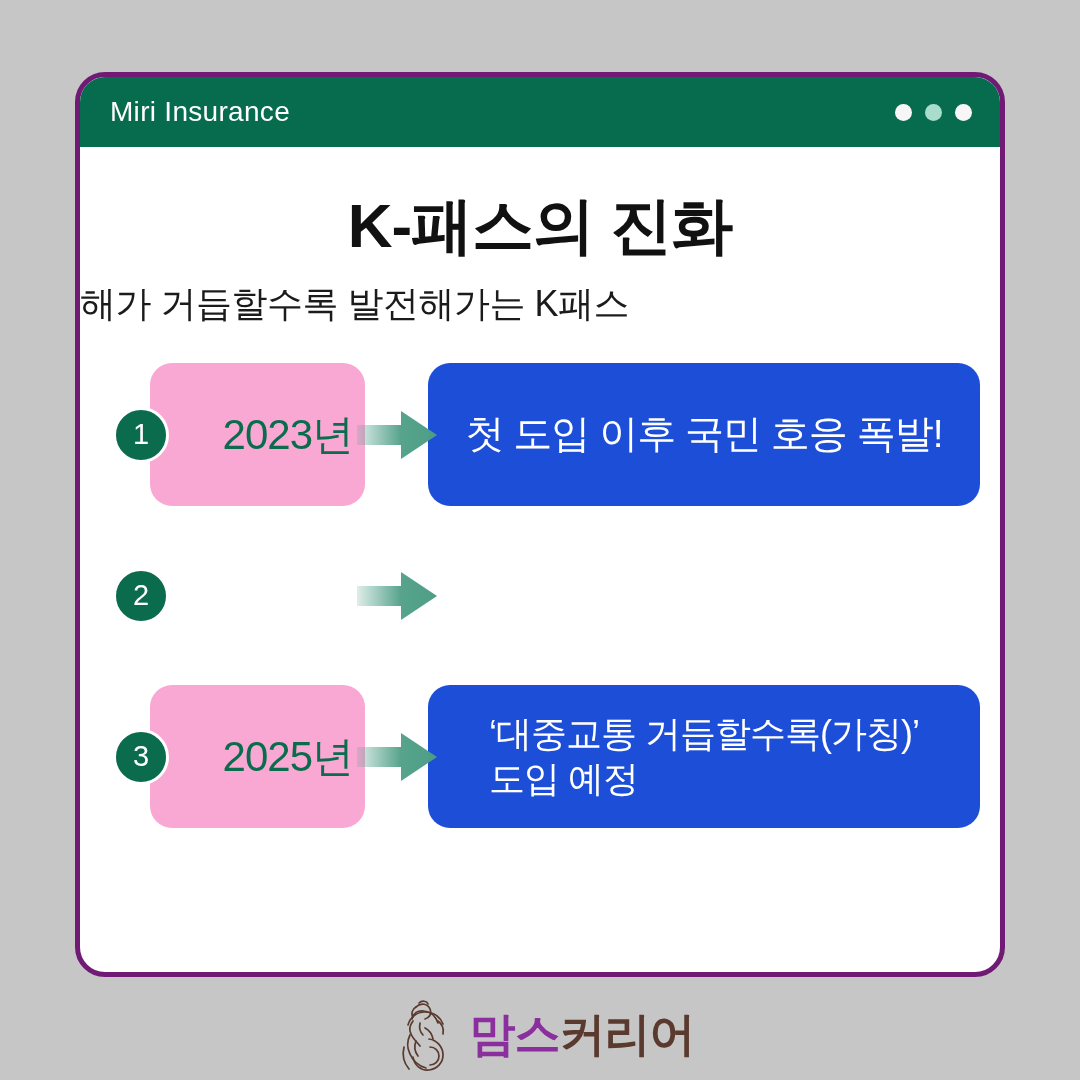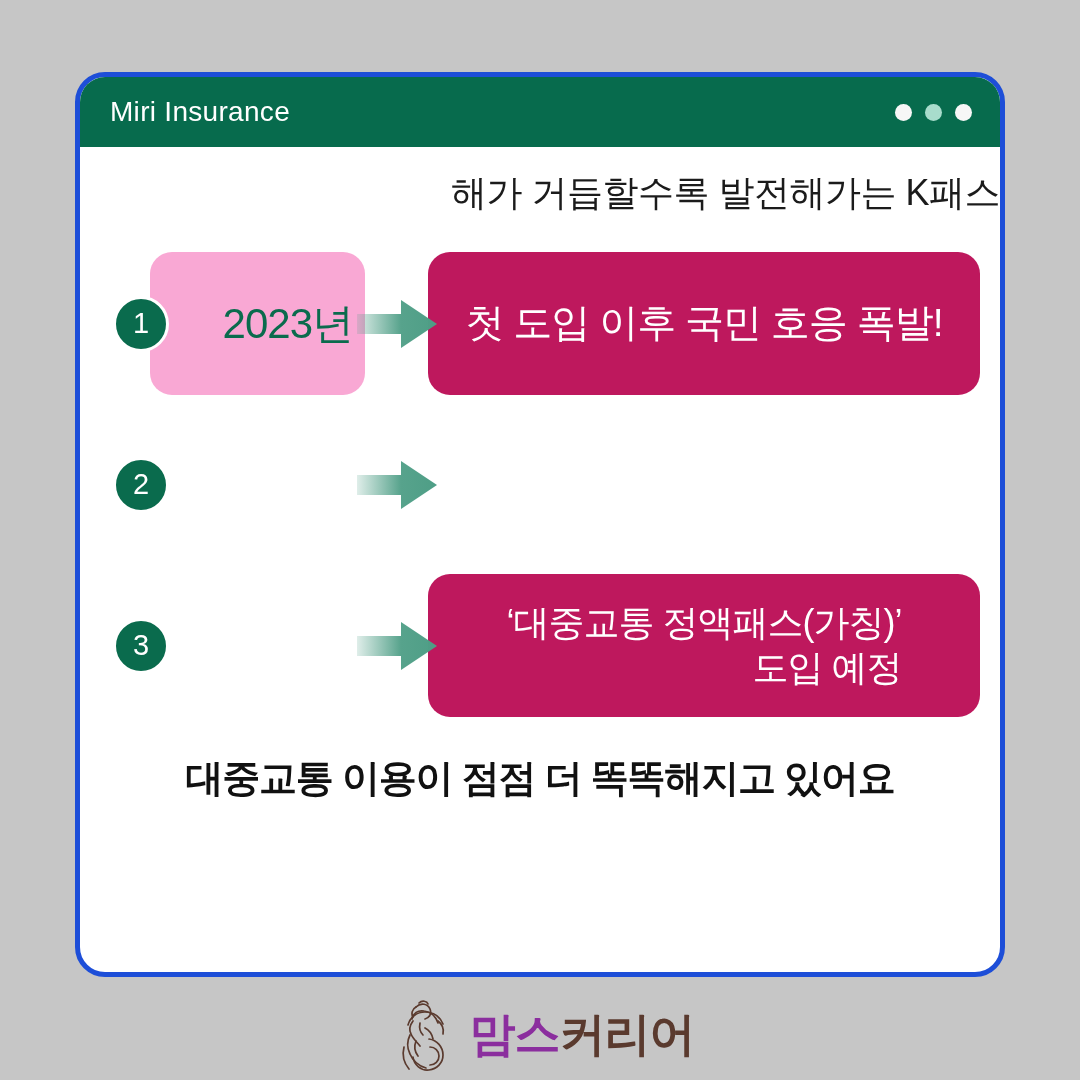--- a/index.html
+++ b/index.html
@@ -17,21 +17,21 @@
   }
 
   
   #card {
     position: absolute;
     left: 75px;
     top: 72px;
     width: 930px;
     height: 905px;
     box-sizing: border-box;
-    border: 5px solid #1d4ed8;
+    border: 5px solid #701a75;
     border-radius: 30px;
     background: #ffffff;
     overflow: hidden;
   }
 
   
   #titlebar {
     position: relative;
     height: 70px;
     background: #076B4D;
@@ -71,21 +71,21 @@
   #headline {
     text-align: center;
     font-size: 62px;
     font-weight: 800;
     color: #111111;
     margin-top: 46px;
     line-height: 1.05;
     letter-spacing: -1px;
   }
   #subheadline {
-    text-align: right;
+    text-align: left;
     font-size: 36px;
     font-weight: 400;
     color: #1b1b1b;
     margin-top: 22px;
     letter-spacing: -0.5px;
   }
 
   
   #timeline {
     margin-top: 34px;
@@ -150,26 +150,26 @@
     height: 52px;
     z-index: 2;
   }
 
   .detail-box {
     position: absolute;
     left: 348px;
     top: 0;
     width: 552px;
     height: 143px;
-    background: #be185d;
+    background: #1d4ed8;
     border-radius: 22px;
     display: flex;
     align-items: center;
     justify-content: center;
-    text-align: right;
+    text-align: left;
     box-sizing: border-box;
     padding: 0 16px;
   }
   .detail-text {
     color: #ffffff;
     font-size: 39px;
     font-weight: 400;
     line-height: 1.24;
     letter-spacing: -1px;
     white-space: pre-line;
@@ -217,20 +217,21 @@
     <span id="brand-title">Miri Insurance</span>
     <span id="window-dots">
       <span class="dot white"></span>
       <span class="dot mint"></span>
       <span class="dot white"></span>
     </span>
   </div>
 
   <div id="card-body">
 
+    <div id="headline">K-패스의 진화</div>
     <div id="subheadline">해가 거듭할수록 발전해가는 K패스</div>
 
     <div id="timeline">
         <div class="tl-row">
           <div class="year-chip">
             <span class="year-label">2023년</span>
           </div>
           <svg class="arrow" viewBox="0 0 80 52">
             <defs>
               <linearGradient id="ag0" x1="0" y1="0" x2="1" y2="0">
@@ -253,39 +254,41 @@
                 <stop offset="0%" stop-color="#4e9e86" stop-opacity="0.18"></stop>
                 <stop offset="55%" stop-color="#4e9e86" stop-opacity="0.95"></stop>
                 <stop offset="100%" stop-color="#4e9e86" stop-opacity="1"></stop>
               </linearGradient>
             </defs>
             <polygon points="0,16 44,16 44,2 80,26 44,50 44,36 0,36" fill="url(#ag1)"></polygon>
           </svg>
           <div class="num-badge">2</div>
         </div>
         <div class="tl-row">
+          <div class="year-chip">
+            <span class="year-label">2025년</span>
+          </div>
           <svg class="arrow" viewBox="0 0 80 52">
             <defs>
               <linearGradient id="ag2" x1="0" y1="0" x2="1" y2="0">
                 <stop offset="0%" stop-color="#4e9e86" stop-opacity="0.18"></stop>
                 <stop offset="55%" stop-color="#4e9e86" stop-opacity="0.95"></stop>
                 <stop offset="100%" stop-color="#4e9e86" stop-opacity="1"></stop>
               </linearGradient>
             </defs>
             <polygon points="0,16 44,16 44,2 80,26 44,50 44,36 0,36" fill="url(#ag2)"></polygon>
           </svg>
           <div class="num-badge">3</div>
           <div class="detail-box two-line">
-            <span class="detail-text">‘대중교통 정액패스(가칭)’
+            <span class="detail-text">‘대중교통 거듭할수록(가칭)’
 도입 예정</span>
           </div>
         </div>
       </div>
 
-    <div id="footer-note">대중교통 이용이 점점 더 똑똑해지고 있어요</div>
 
   </div>
 </div>
 
 <div id="logo-bar">
   <svg id="logo-mark" width="78" height="78" viewBox="0 0 78 78" aria-hidden="true">
     <g fill="none" stroke="#5A3A2E" stroke-width="1.7" stroke-linecap="round" stroke-linejoin="round">
       <path d="M30 12 c5 -5 12 -3 14 2 c2 5 -1 9 -5 10"></path>
       <path d="M30 12 c-4 2 -5 7 -3 10"></path>
       <path d="M33 8 c3 -3 8 -2 9 1"></path>

